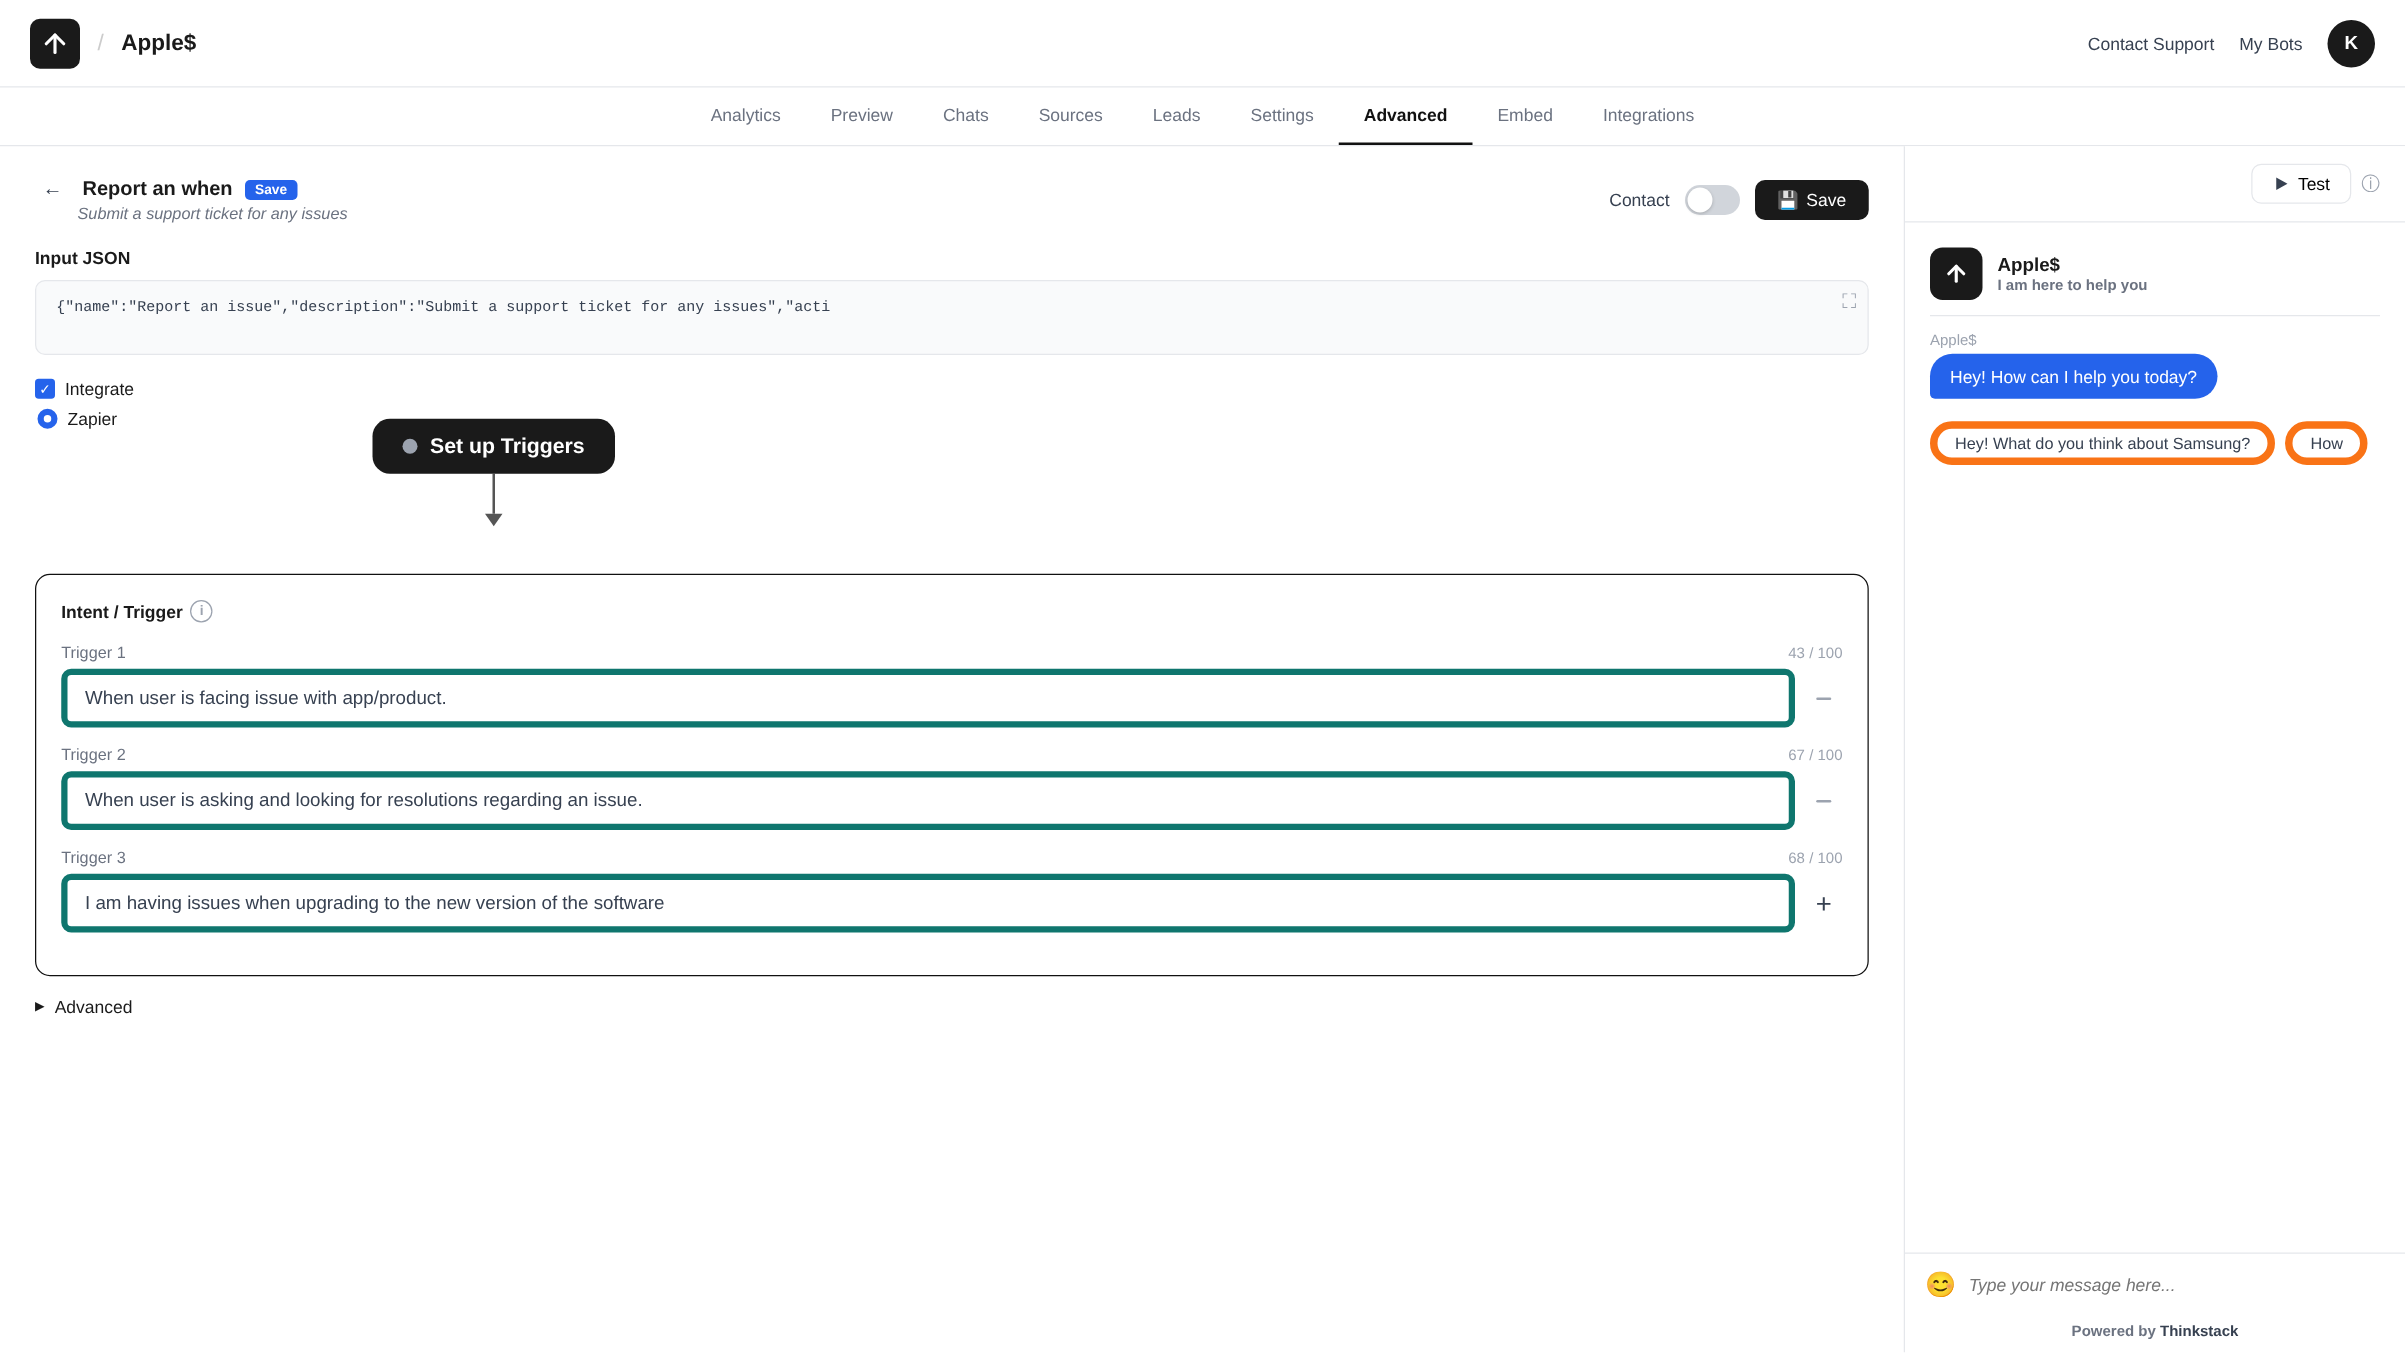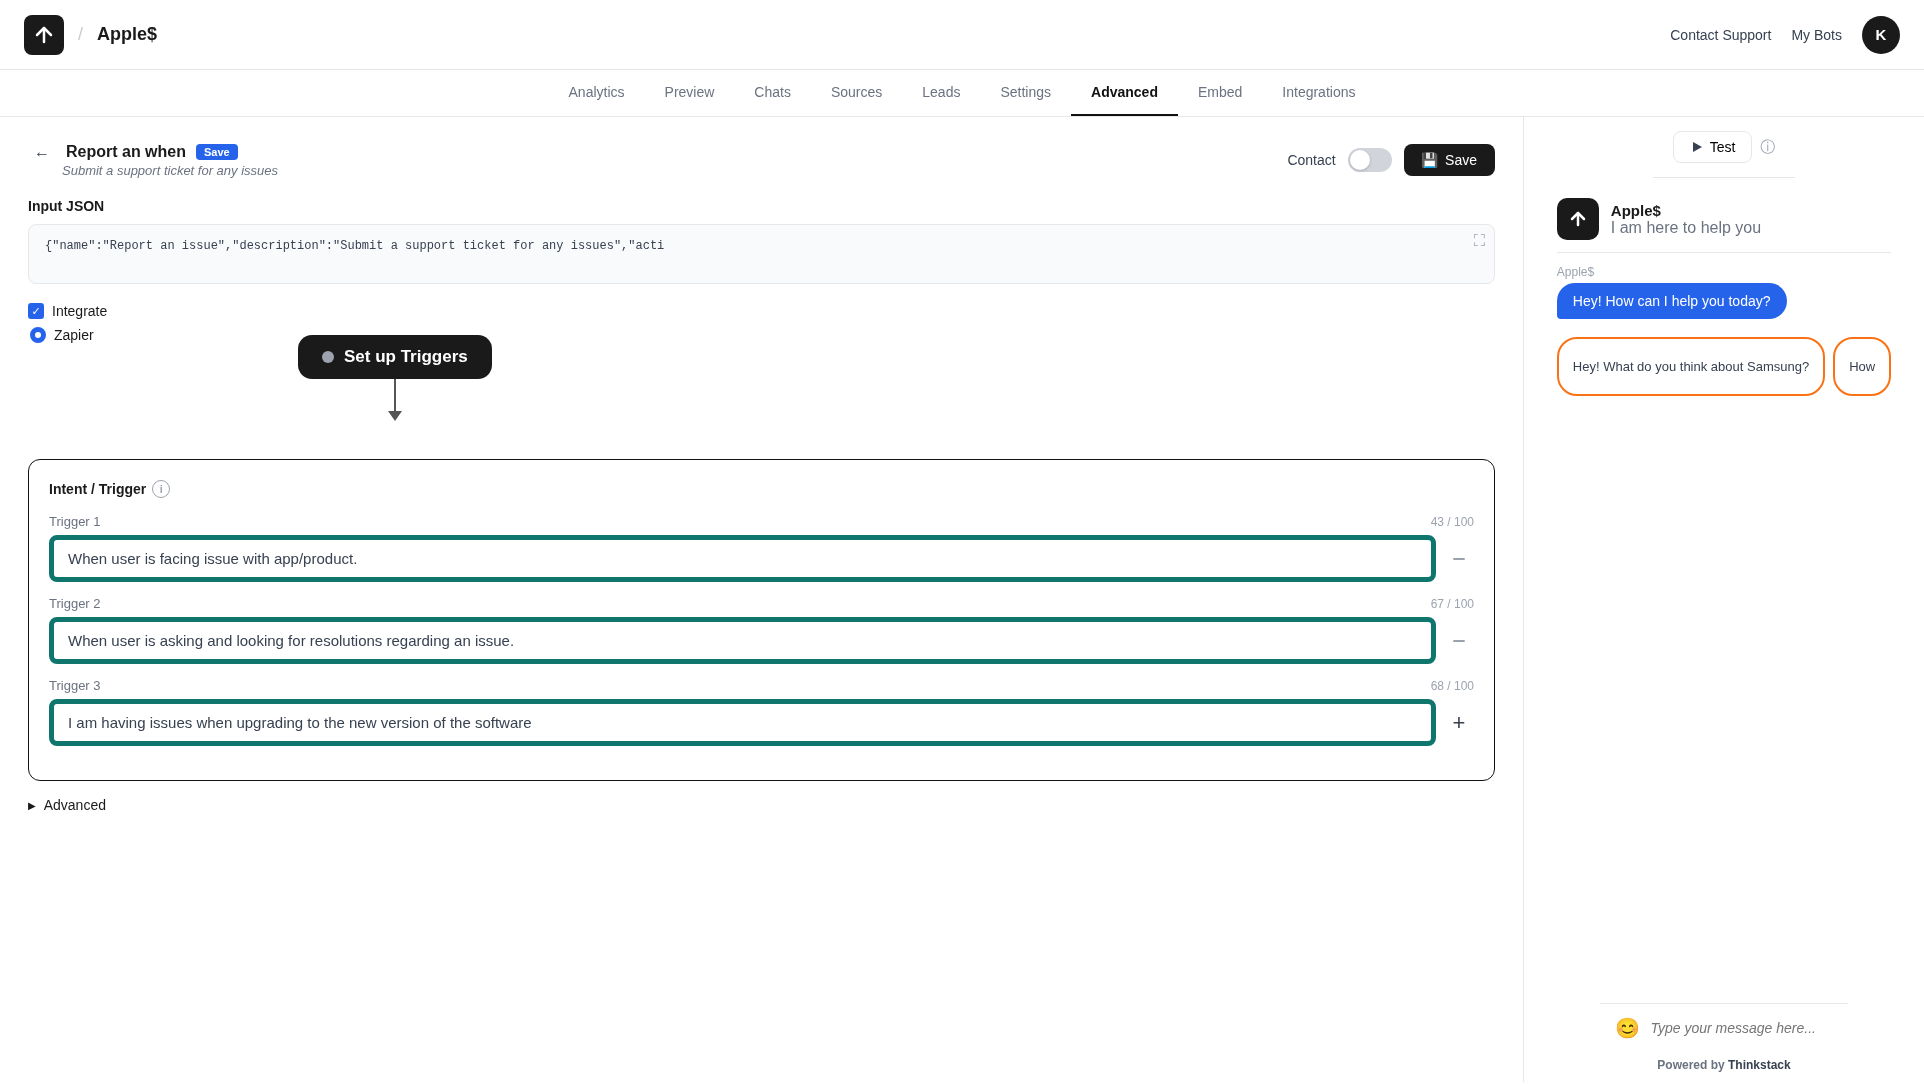--- a/index.html
+++ b/index.html
@@ -124,46 +124,46 @@
     .add-btn {
       background: none; border: none; cursor: pointer; color: #374151; font-size: 22px;
       width: 30px; height: 30px; display: flex; align-items: center; justify-content: center; border-radius: 6px;
     }
 
     
     .advanced-row { display: flex; align-items: center; gap: 8px; margin-top: 16px; font-size: 14px; font-weight: 500; cursor: pointer; }
     .chevron-right { font-size: 10px; }
 
     
-    .right-panel { width: 400px; display: flex; flex-direction: column; background: #fff; align-items: center; }
+    .right-panel { width: 400px; display: flex; flex-direction: column; background: #fff; }
     .chat-header { padding: 14px 20px; border-bottom: 1px solid #e5e7eb; display: flex; align-items: center; gap: 8px; justify-content: flex-end; }
     .test-btn {
       border: 1px solid #e5e7eb; background: #fff; border-radius: 8px;
       padding: 7px 16px; font-size: 14px; cursor: pointer; display: flex; align-items: center; gap: 6px;
     }
     .info-circle { color: #9ca3af; font-size: 15px; cursor: pointer; }
 
     .chat-area { flex: 1; overflow-y: auto; padding: 20px; display: flex; flex-direction: column; gap: 12px; }
     .bot-intro { display: flex; align-items: center; gap: 12px; padding-bottom: 12px; border-bottom: 1px solid #e5e7eb; }
     .bot-logo {
       width: 42px; height: 42px; background: #1a1a1a; border-radius: 10px;
       display: flex; align-items: center; justify-content: center; color: #fff; font-size: 18px;
     }
     .bot-name { font-size: 15px; font-weight: 600; }
-    .bot-tagline { font-size: 16px; color: #6b7280; }
+    .bot-tagline { font-size: 12px; color: #6b7280; font-weight: bold; }
 
     .chat-message-bot { display: flex; flex-direction: column; align-items: flex-start; gap: 4px; }
     .chat-label { font-size: 12px; color: #9ca3af; }
     .chat-bubble-blue {
       background: #2563eb; color: #fff; padding: 10px 16px; border-radius: 18px 18px 18px 4px;
       font-size: 14px; max-width: 260px;
     }
     .chat-suggestions { display: flex; gap: 8px; flex-wrap: wrap; margin-top: 6px; }
     .chat-suggestion {
-      border: 2px solid #f97316; border-radius: 20px; padding: 20px 14px;
+      border: 6px solid #f97316; border-radius: 20px; padding: 4px 14px;
       font-size: 13px; color: #374151; cursor: pointer; background: #fff;
     }
 
     .chat-input-row {
       display: flex; align-items: center; gap: 10px; padding: 12px 16px;
       border-top: 1px solid #e5e7eb;
     }
     .chat-emoji { font-size: 20px; cursor: pointer; }
     .chat-input {
       flex: 1; border: none; outline: none; font-size: 14px; color: #737373;

